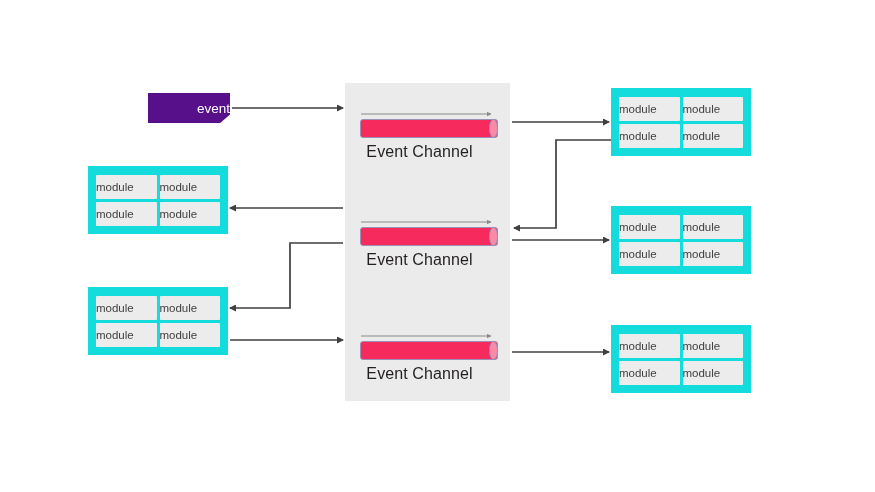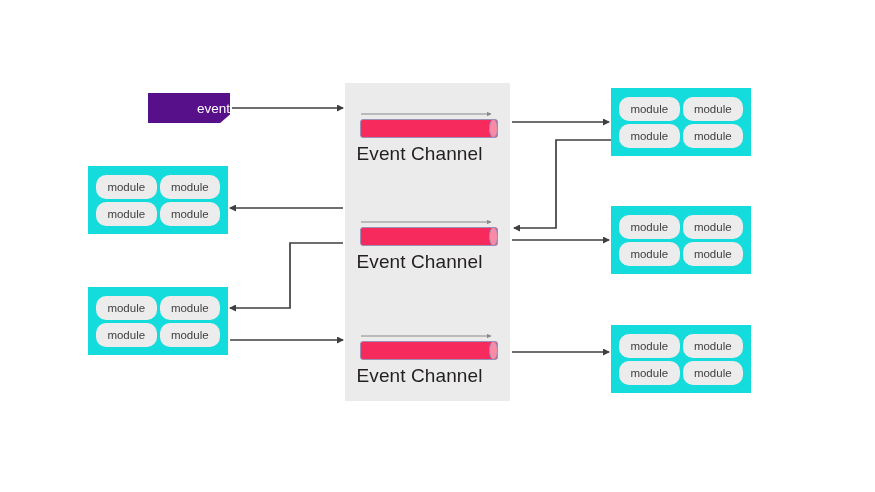--- a/index.html
+++ b/index.html
@@ -83,21 +83,21 @@
     border-radius: 50%;
     box-sizing: border-box;
   }
 
   .channel-label {
     position: absolute;
     left: 0;
     top: 40px;
     width: 149px;
     text-align: center;
-    font-size: 19px;
+    font-size: 16px;
     color: #231f20;
     letter-spacing: 0.1px;
   }
 
   
   .event-box {
     position: absolute;
     left: 148px;
     top: 93px;
     width: 82px;
@@ -118,24 +118,23 @@
     padding: 9px 8px;
     box-sizing: border-box;
     display: grid;
     grid-template-columns: repeat(2, 1fr);
     gap: 3px;
   }
   .module-cell {
     background: #ececec;
     color: #3f3f3f;
     font-size: 11.5px;
-    text-align: center;
     line-height: 24px;
     height: 24px;
-    border-radius: 10px;
+    border-radius: 1px;
   }
 
   .mg-left-mid    { left: 88px;  top: 166px; width: 140px; height: 68px; }
   .mg-left-bottom { left: 88px;  top: 287px; width: 140px; height: 68px; }
   .mg-right-top   { left: 611px; top: 88px;  width: 140px; height: 68px; }
   .mg-right-mid   { left: 611px; top: 206px; width: 140px; height: 68px; }
   .mg-right-bottom{ left: 611px; top: 325px; width: 140px; height: 68px; }
 </style>
 </head>
 <body>

